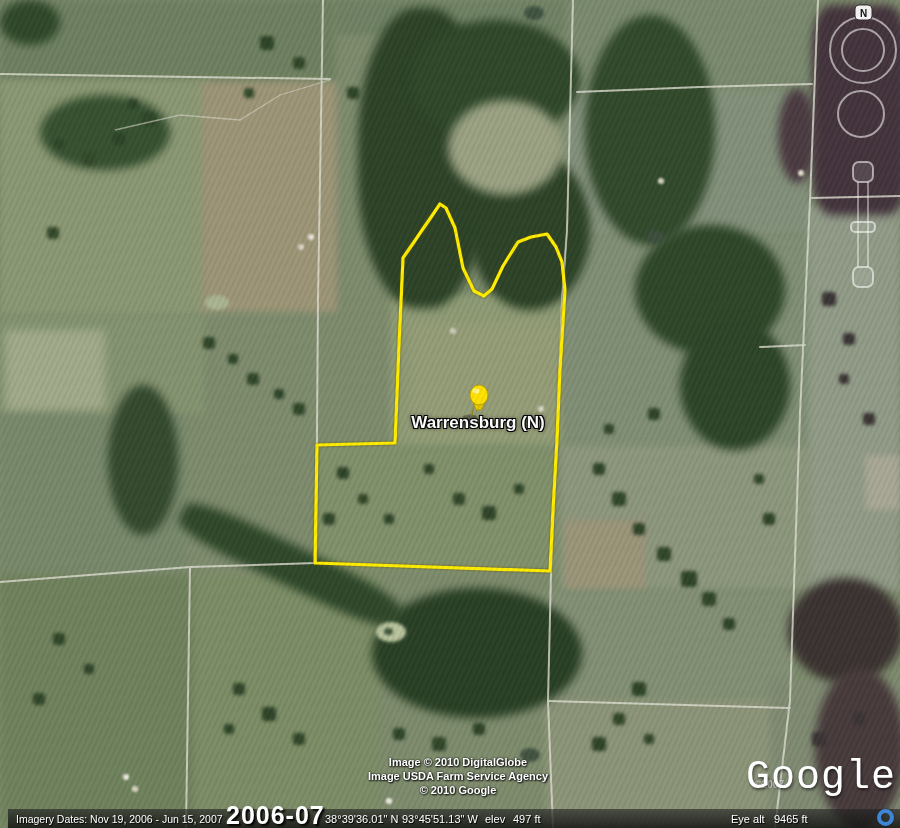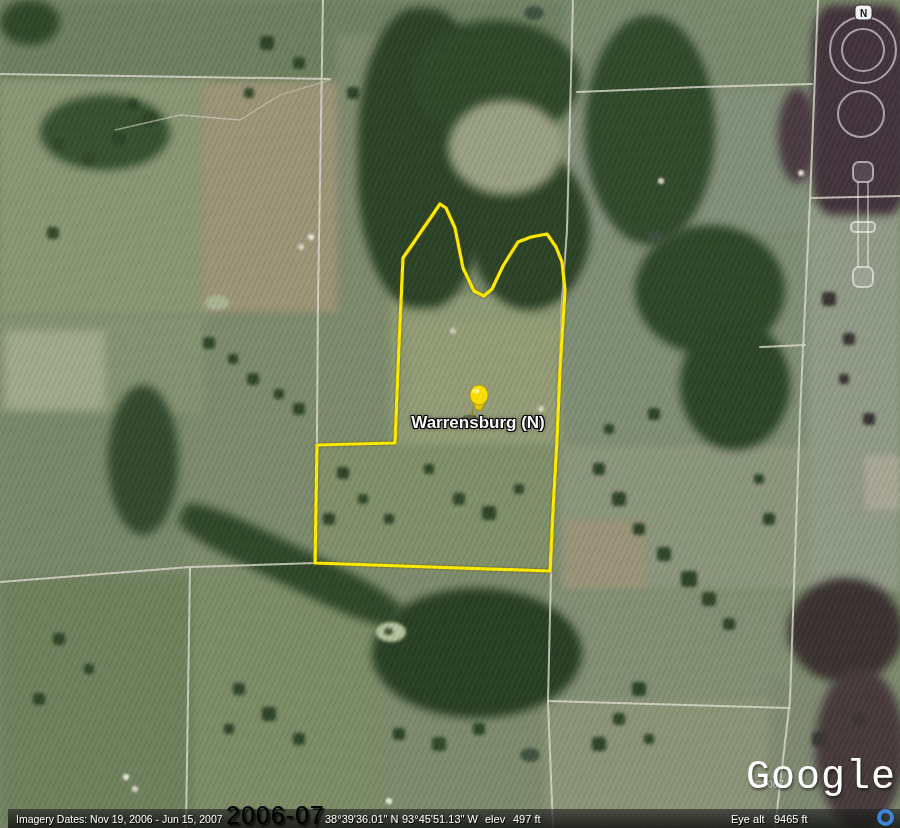--- a/index.html
+++ b/index.html
@@ -24,21 +24,21 @@
          text-shadow:1px 1px 2px #000,0 0 2px #000;}
   .ge-logo{position:absolute;right:4px;bottom:28px;color:#fff;
          font-family:Liberation Mono, monospace;font-size:40px;letter-spacing:1px;
          text-shadow:1px 2px 3px rgba(0,0,0,0.55);}
   .wm2008{position:absolute;right:116px;bottom:38px;color:rgba(255,255,255,0.55);
          font-size:10px;font-weight:bold;text-shadow:0 0 2px rgba(0,0,0,0.4);}
   .statusbar{position:absolute;left:8px;right:0;bottom:0;height:19px;
          background:linear-gradient(to bottom,rgba(35,35,35,0.62),rgba(15,15,15,0.82));}
   .sb-text{position:absolute;bottom:3px;color:#fff;font-size:11px;white-space:nowrap;
          text-shadow:1px 1px 1px #000;}
-  .bigdate{position:absolute;left:226px;bottom:0px;color:#000000;font-size:25px;font-weight:normal;
+  .bigdate{position:absolute;left:226px;bottom:0px;color:#ffffff;font-size:25px;font-weight:bold;
          letter-spacing:1px;line-height:25px;text-shadow:2px 2px 2px rgba(0,0,0,0.9);z-index:5;}
   .stream{position:absolute;right:6px;bottom:2px;width:9px;height:9px;border-radius:50%;
          border:4px solid #3f85d6;background:transparent;box-shadow:0 0 2px rgba(0,0,0,0.5);}
 </style>
 </head>
 <body>
 
 <div class="stage">
   <div class="map">
 
@@ -153,20 +153,25 @@
       <rect x="33" y="162" width="20" height="20" rx="6" fill="rgba(255,255,255,0.10)"></rect>
       <line x1="38" y1="182" x2="38" y2="267" stroke-width="1.5"></line>
       <line x1="48" y1="182" x2="48" y2="267" stroke-width="1.5"></line>
       <rect x="31" y="222" width="24" height="10" rx="4" fill="rgba(255,255,255,0.10)"></rect>
       <rect x="33" y="267" width="20" height="20" rx="6" fill="rgba(255,255,255,0.10)"></rect>
     </g>
     <rect x="35" y="5" width="17" height="15" rx="4" fill="rgba(255,255,255,0.92)" stroke="#333" stroke-width="1"></rect>
     <text x="43.5" y="16.5" text-anchor="middle" font-size="10" font-weight="bold" font-family="Liberation Sans, sans-serif" fill="#111">N</text>
   </svg>
 
+  <div class="credits">
+    <div>Image © 2010 DigitalGlobe</div>
+    <div>Image USDA Farm Service Agency</div>
+    <div>© 2010 Google</div>
+  </div>
   <div class="wm2008">©2007</div>
   <div class="ge-logo">Google</div>
 
   <div class="statusbar">
     <span class="sb-text" style="left:8px;font-size:10.5px;">Imagery Dates: Nov 19, 2006 - Jun 15, 2007</span>
     <span class="sb-text" style="left:317px;">38°39'36.01" N</span>
     <span class="sb-text" style="left:394px;">93°45'51.13" W</span>
     <span class="sb-text" style="left:477px;">elev</span>
     <span class="sb-text" style="left:505px;">497 ft</span>
     <span class="sb-text" style="left:723px;">Eye alt</span>

